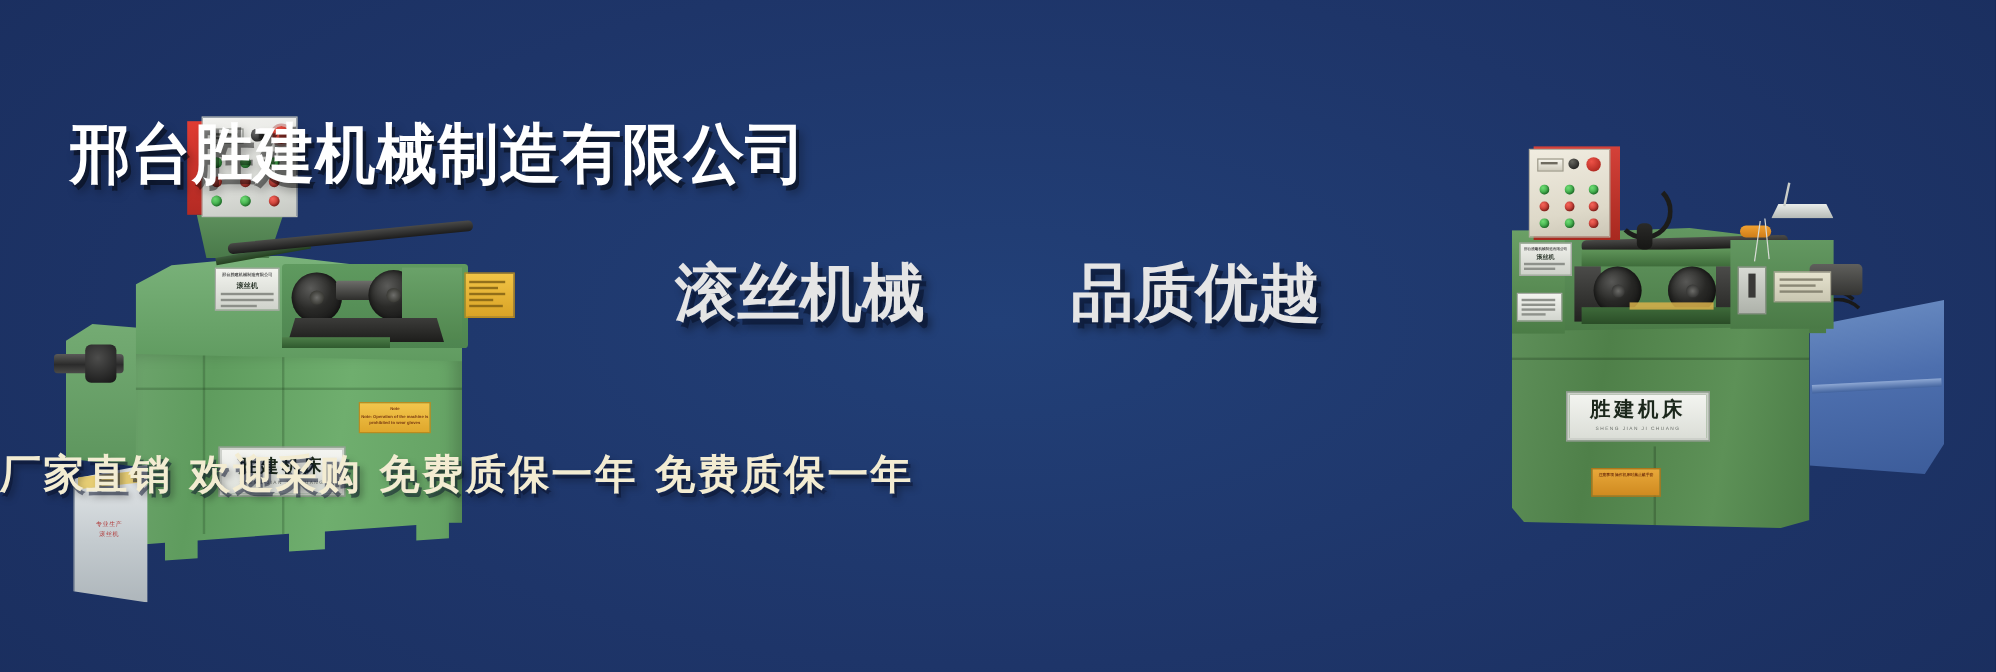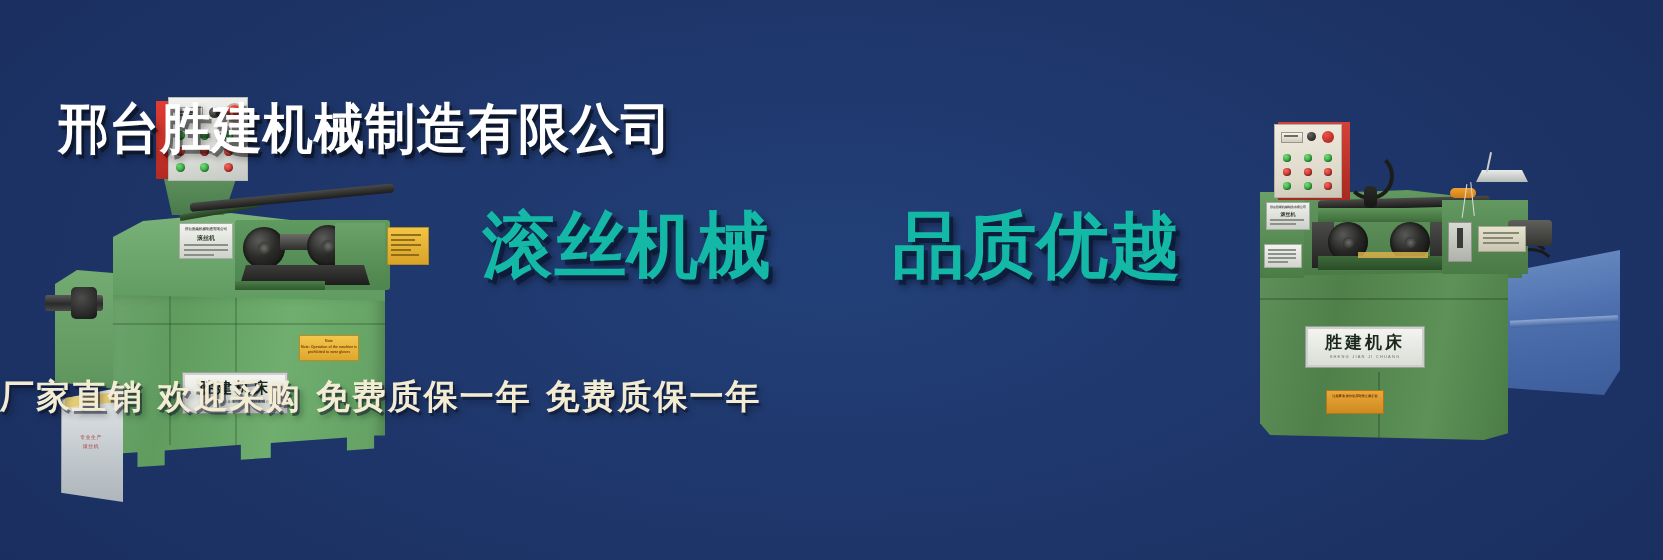--- a/index.html
+++ b/index.html
@@ -34,22 +34,22 @@
   .headline{
     position:absolute;left:0;right:0;top:206px;
     height:78px;
     display:flex;justify-content:center;align-items:center;
     gap:122px;
     white-space:nowrap;
   }
   .headline span{
     font-family:"DejaVu Sans","Liberation Sans",sans-serif;
     font-weight:bold;
-    font-size:72px;line-height:78px;
-    color:#14b8a6;
+    font-size:52px;line-height:78px;
+    color:#e5e5e5;
     letter-spacing:0px;
     text-shadow:4px 5px 0 rgba(8,16,40,.55), 6px 7px 7px rgba(0,0,0,.40);
   }
 
   .slogan1{
     position:absolute;left:0;right:0;top:323px;
     font-family:"DejaVu Serif","Liberation Serif",serif;
     font-weight:bold;
     font-size:34px;line-height:42px;
     color:#f3ecd2;

